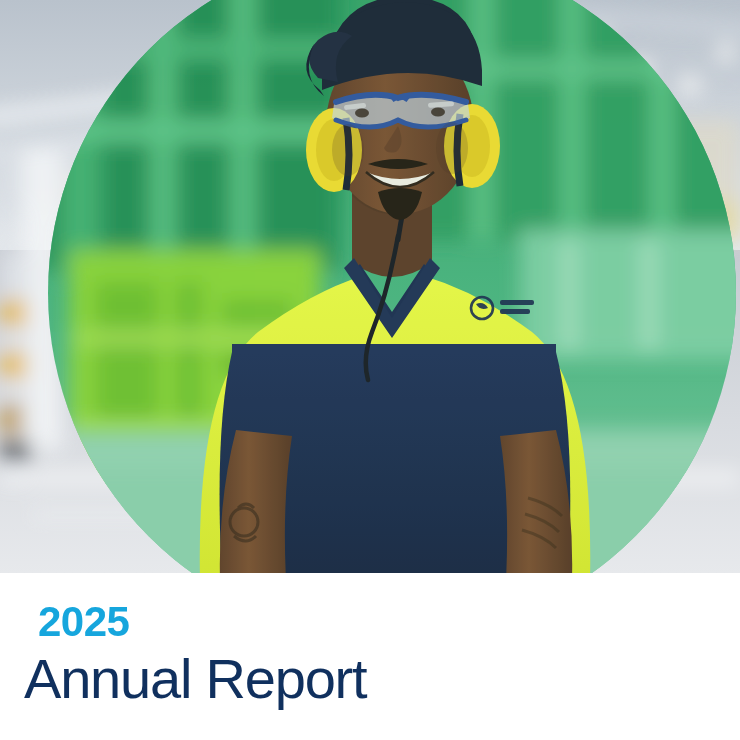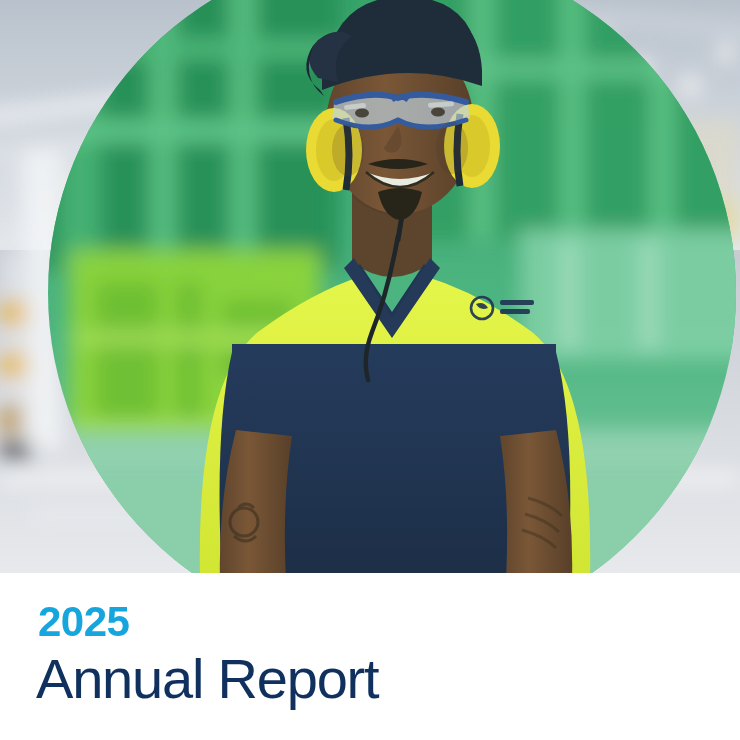--- a/index.html
+++ b/index.html
@@ -23,21 +23,21 @@
   .hero-clip{position:absolute;left:0;top:0;width:740px;height:573px;overflow:hidden;}
 
   
   .caption{position:absolute;left:0;top:573px;width:740px;height:167px;background:#ffffff;}
   .year{
     position:absolute;left:38px;top:28px;
     font-size:42px;font-weight:700;letter-spacing:-0.5px;
     color:#16a6dd;line-height:1;
   }
   .title{
-    position:absolute;left:36px;top:78px;
+    position:absolute;left:24px;top:78px;
     font-size:56px;font-weight:500;letter-spacing:-1.2px;
     color:#10305e;line-height:1;white-space:nowrap;
   }
 </style>
 </head>
 <body>
 
 <div class="cover">
 
   <div class="disc-tail"></div>

